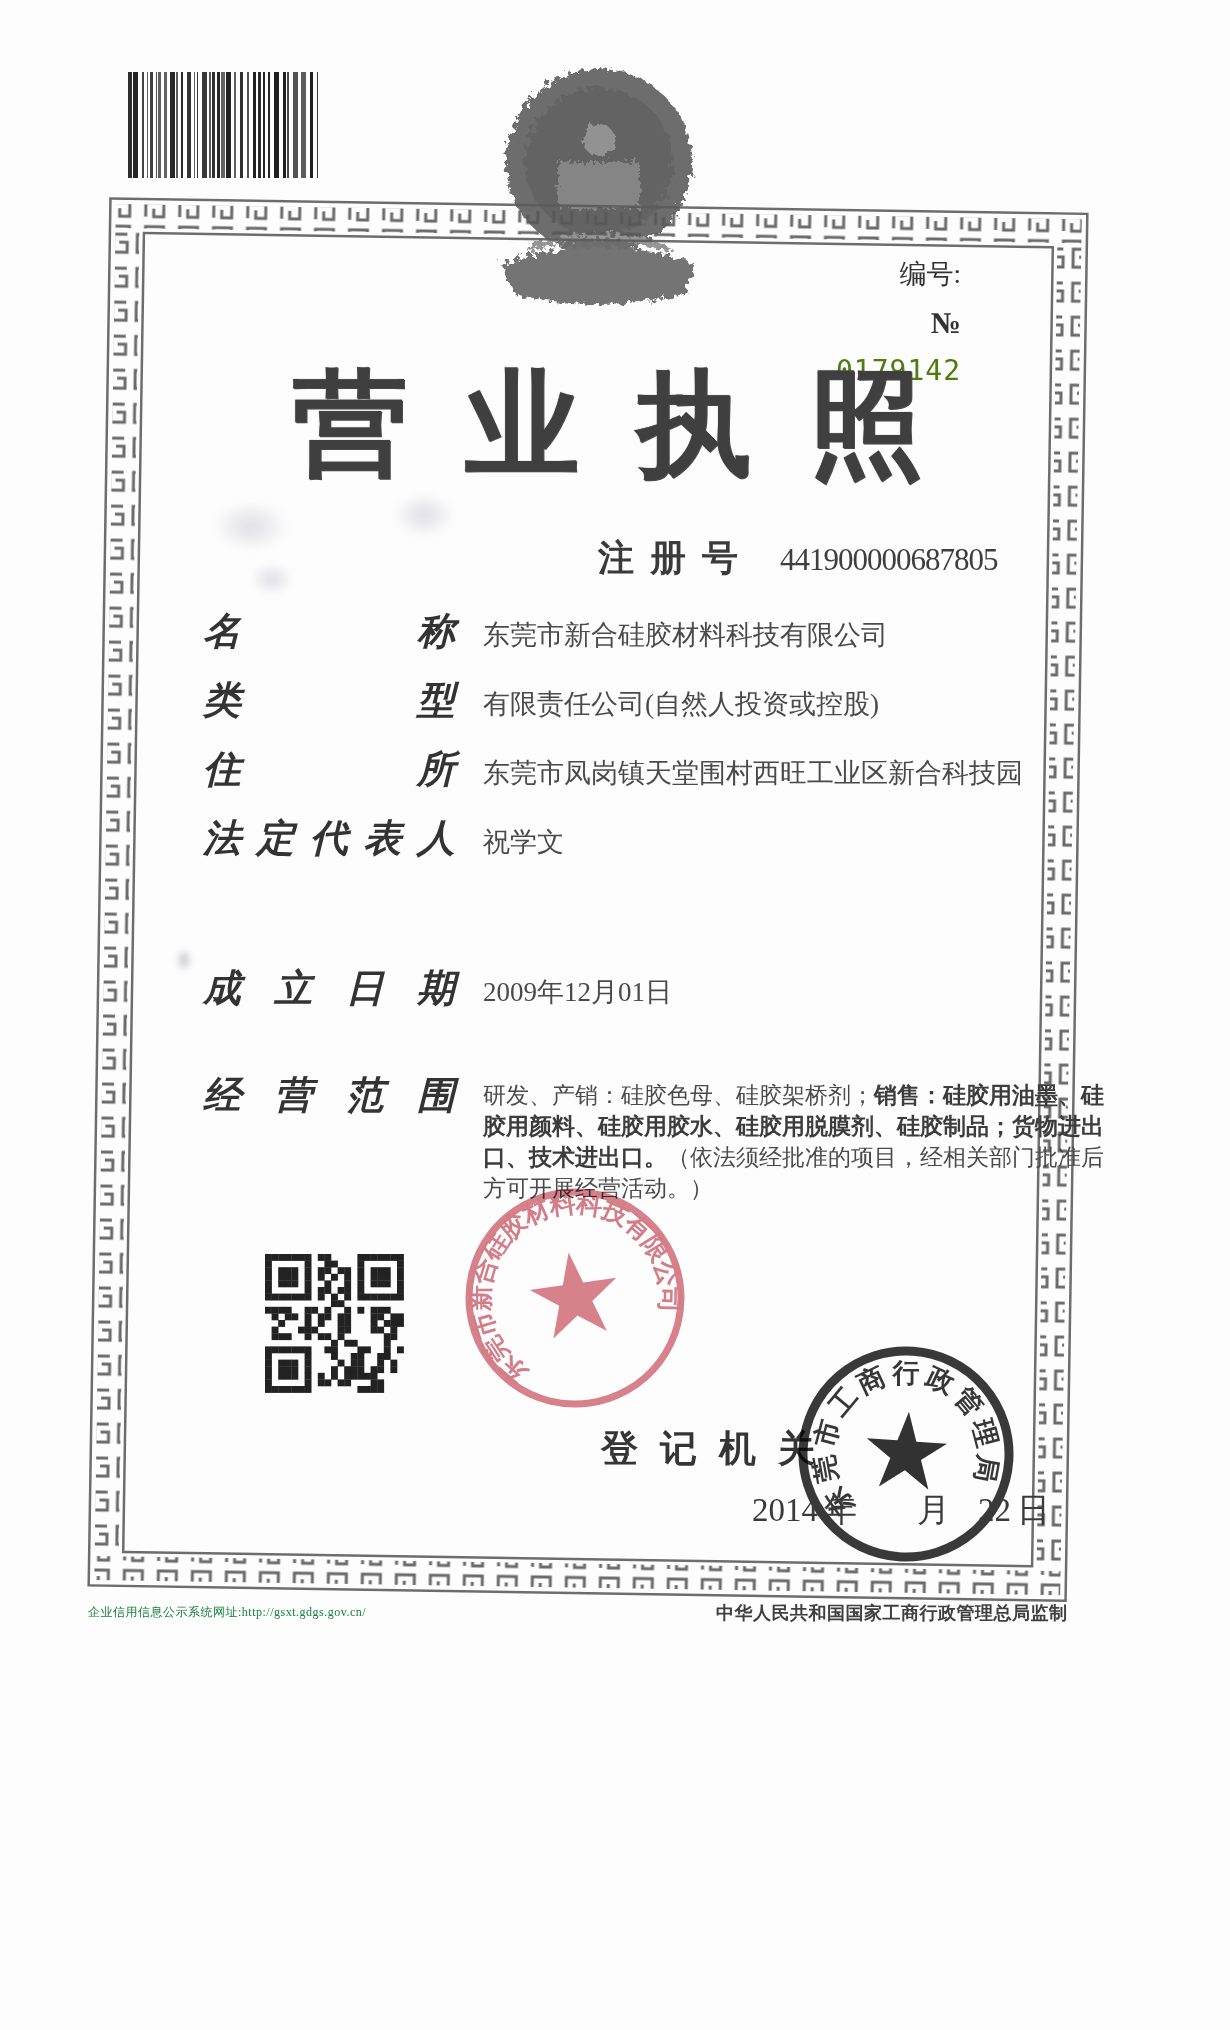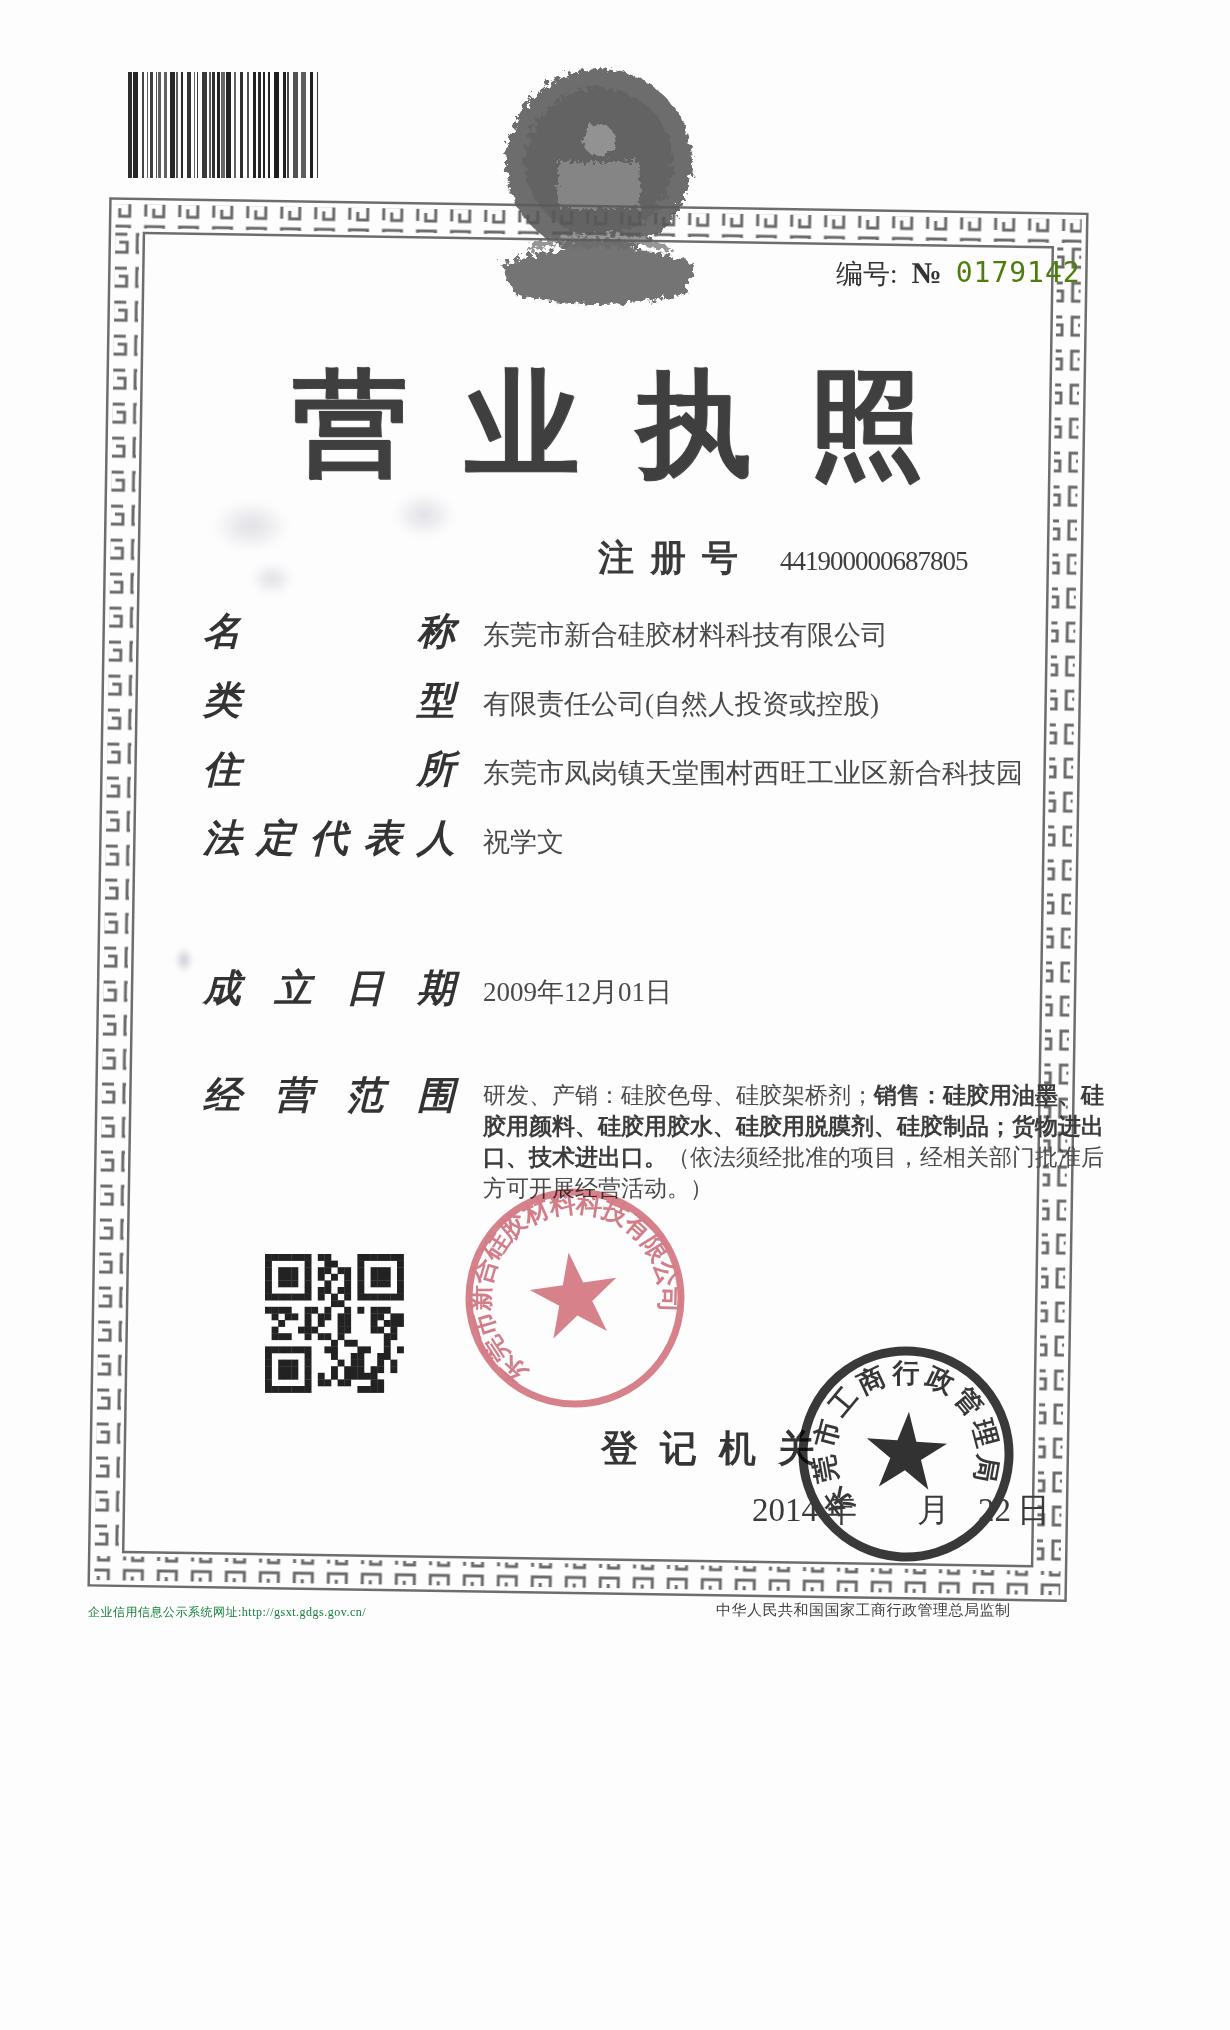--- a/index.html
+++ b/index.html
@@ -6,50 +6,50 @@
   #sheet{position:relative;width:1230px;height:2030px;background:#fdfdfd;overflow:hidden;
          font-family:"Liberation Serif",serif;color:#3c3c3c;}
   .abs{position:absolute;}
   
   #frame{left:108px;top:196px;transform:rotate(0.9deg);transform-origin:0 0;opacity:.88;}
   
   #barcode{left:128px;top:70px;}
   
   #emblem{left:488px;top:62px;opacity:.93;}
   
-  #serial{left:836px;top:256px;display:flex;align-items:flex-start;gap:14px;font-size:27px;color:#333;}
+  #serial{left:836px;top:256px;display:flex;align-items:flex-end;gap:14px;font-size:27px;color:#333;flex-direction:column;}
   #serial .nosym{font-weight:bold;font-size:30px;}
   #serial .num{font-family:"DejaVu Sans Mono","Liberation Mono",monospace;font-size:28px;letter-spacing:1px;color:#4d7c0f;}
   
   #title{left:293px;top:348px;font-family:"Liberation Sans",sans-serif;font-weight:900;
          font-size:114px;letter-spacing:58px;color:#3f3f3f;white-space:nowrap;
          text-shadow:0 0 1px #555, 1px 1px 0 #4a4a4a;}
   
   #regline{left:598px;top:534px;display:flex;align-items:baseline;gap:26px;}
   #regline .rl{font-size:36px;font-weight:bold;letter-spacing:16px;color:#3a3a3a;white-space:nowrap;}
-  #regline .rv{font-size:27px;letter-spacing:-1px;color:#3e3e3e;font-family:"Liberation Serif",serif;text-align:right;}
+  #regline .rv{font-size:31px;letter-spacing:-1px;color:#3e3e3e;font-family:"Liberation Serif",serif;text-align:right;}
   
   .row{position:absolute;left:203px;display:flex;align-items:flex-start;}
   .f-label{width:252px;font-size:38px;font-weight:bold;color:#333;
            text-align:justify;text-align-last:justify;line-height:1;white-space:normal;font-style:italic;}
   .f-value{margin-left:28px;font-size:27px;color:#4a4a4a;padding-top:7px;line-height:1.2;white-space:nowrap;}
   .f-value.scope{white-space:normal;width:622px;font-size:23px;line-height:31px;padding-top:4px;}
   .scope .b{font-weight:bold;color:#3c3c3c;}
   
   #qr{left:265px;top:1254px;}
   #redseal{left:455px;top:1178px;mix-blend-mode:multiply;transform:rotate(-8deg);}
   #blackseal{left:790px;top:1338px;mix-blend-mode:multiply;transform:rotate(4deg);}
   #registrar{left:601px;top:1424px;font-size:37px;font-weight:bold;letter-spacing:22px;color:#353535;white-space:nowrap;}
   #issuedate{left:752px;top:1488px;display:flex;align-items:center;font-size:33px;color:#3a3a3a;}
   #issuedate span{margin-right:6px;}
   #issuedate .gapm{margin-left:54px;}
   #issuedate .gapd{margin-left:22px;}
   
   #foot-l{left:88px;top:1604px;font-size:12px;color:#15803d;letter-spacing:.5px;}
-  #foot-r{left:716px;top:1601px;font-size:15px;font-weight:normal;color:#3f3f3f;letter-spacing:.5px;}
+  #foot-r{left:716px;top:1601px;font-size:18px;font-weight:bold;color:#3f3f3f;letter-spacing:.5px;}
   
   .smudge{position:absolute;border-radius:50%;filter:blur(3px);opacity:.2;
           background:radial-gradient(ellipse at center,#6a6a8a 0%,rgba(120,120,150,0) 70%);}
 </style>
 </head>
 <body>
 
 <div id="sheet">
 
   <svg id="barcode" class="abs" width="198" height="112">

